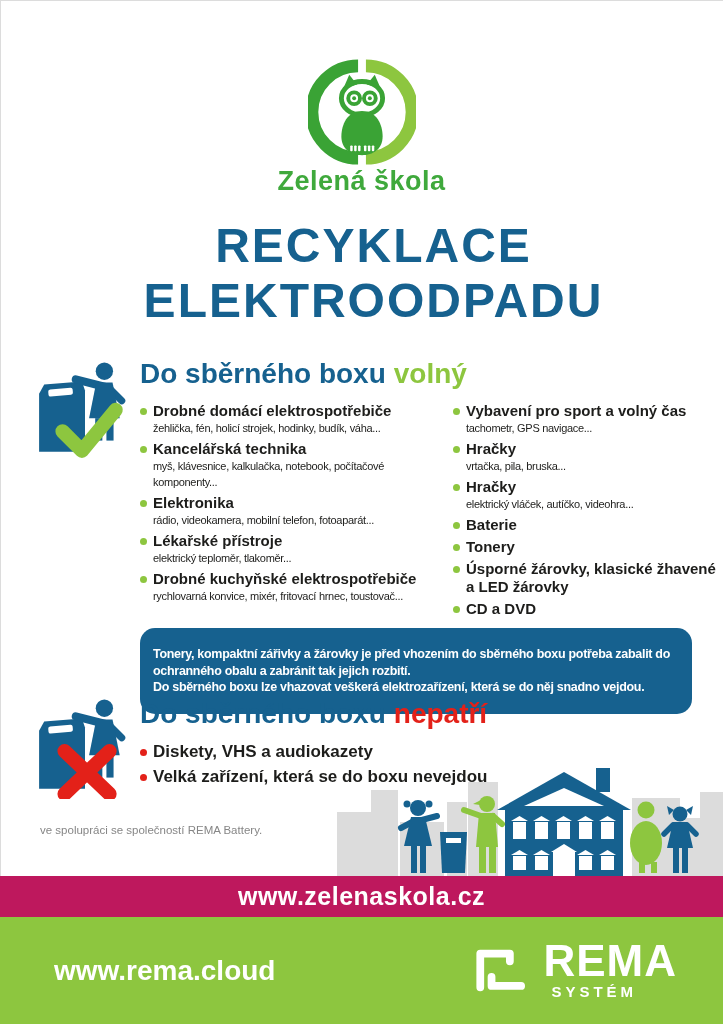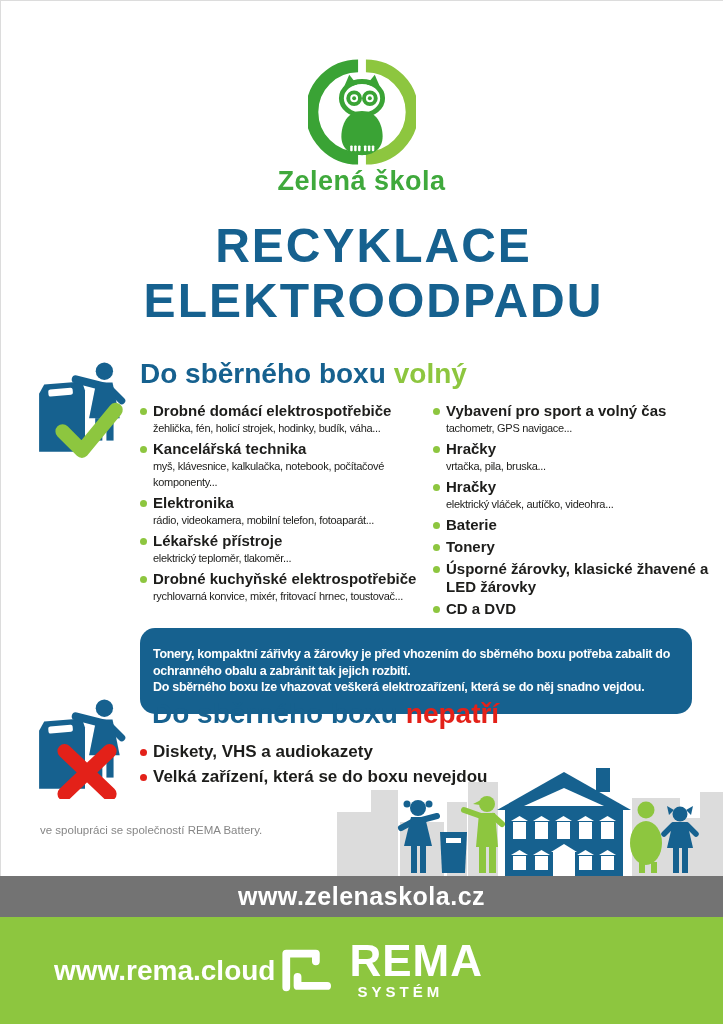--- a/index.html
+++ b/index.html
@@ -14,21 +14,21 @@
     font-size:27px;font-weight:bold;color:#3fa93c;letter-spacing:0.5px;}
   .title{position:absolute;top:218px;left:0;width:100%;text-align:center;
     font-size:48px;line-height:55px;font-weight:bold;color:#16618f;letter-spacing:2px;padding-left:12px;}
   
   .sec-head{position:absolute;left:140px;font-size:28px;font-weight:bold;color:#16618f;}
   .sec-head .hl{margin-left:8px;}
   .hl-green{color:#8dc63f;}
   .hl-red{color:#e32119;}
   .sec-icon{position:absolute;left:34px;width:102px;height:102px;}
   
-  .cols{position:absolute;left:140px;top:402px;width:576px;display:flex;}
+  .cols{position:absolute;left:140px;top:402px;width:576px;display:flex;gap:20px;}
   .col-left{width:293px;flex:0 0 293px;}
   .col-right{flex:1;}
   .item{display:flex;margin-bottom:4px;}
   .dot{flex:0 0 7px;width:7px;height:7px;border-radius:50%;background:#8dc63f;margin:6px 6px 0 0;}
   .dot.red{background:#e32119;}
   .item-text{flex:1;}
   .item-title{font-size:15px;font-weight:bold;line-height:18px;}
   .item-detail{font-size:11px;line-height:16px;letter-spacing:-0.3px;}
   
   .notice{position:absolute;left:140px;top:628px;width:552px;box-sizing:border-box;
@@ -36,25 +36,25 @@
     font-size:12.5px;font-weight:bold;line-height:16.5px;letter-spacing:-0.3px;}
   
   .red-list{position:absolute;left:140px;top:743px;width:520px;}
   .red-list .item{margin-bottom:7px;}
   .red-list .item-title{font-size:17px;}
   
   .footnote{position:absolute;left:40px;top:823px;font-size:11.5px;line-height:15px;color:#868686;}
   
   .skyline{position:absolute;left:0;top:764px;width:723px;height:112px;}
   
-  .bluebar{position:absolute;left:0;top:876px;width:723px;height:41px;background:#737373;
+  .bluebar{position:absolute;left:0;top:876px;width:723px;height:41px;background:#be185d;
     display:flex;align-items:center;justify-content:center;}
   .bluebar-url{color:#fff;font-size:25px;font-weight:bold;letter-spacing:0.5px;}
   .greenbar{position:absolute;left:0;top:917px;width:723px;height:107px;background:#8dc63f;
-    display:flex;align-items:center;justify-content:flex-start;
+    display:flex;align-items:center;justify-content:space-between;
     padding:0 46px 0 54px;box-sizing:border-box;}
   .rema-url{color:#fff;font-size:28px;font-weight:bold;}
   .rema-logo{display:flex;align-items:flex-start;}
   .rema-text{display:flex;flex-direction:column;margin-left:12px;}
   .rema-name{color:#fff;font-size:44px;font-weight:bold;line-height:40px;letter-spacing:1px;}
   .rema-sub{color:#fff;font-size:15px;font-weight:bold;letter-spacing:4px;margin:2px 0 0 8px;}
 </style>
 </head>
 <body>
 
@@ -214,21 +214,21 @@
     <path d="M5 33 L10 24 L47 21 L50 30 L50 90 L5 90 Z" fill="#16618f"></path>
     <rect x="14" y="28" width="24" height="7" rx="2" fill="#fff" transform="rotate(-5 26 31)"></rect>
     <circle cx="69" cy="11" r="8.5" fill="#16618f"></circle>
     <path d="M72 27 L41 19" stroke="#16618f" stroke-width="8" stroke-linecap="round" fill="none"></path>
     <path d="M74 28 L86 40" stroke="#16618f" stroke-width="7" stroke-linecap="round" fill="none"></path>
     <path d="M61 22 L77 22 L84 57 L54 57 Z" fill="#16618f"></path>
     <rect x="60" y="57" width="7" height="22" fill="#16618f"></rect>
     <rect x="71" y="57" width="7" height="22" fill="#16618f"></rect>
     <path d="M30 53 L74 95 M74 53 L30 95" stroke="#e32119" stroke-width="14" fill="none" stroke-linecap="round"></path>
   </svg>
-  <div class="sec-head" style="top:698px;margin-left:12px;">
+  <div class="sec-head" style="top:698px;">
     <span>Do sběrného boxu</span><span class="hl hl-red">nepatří</span>
   </div>
 
   <div class="red-list">
 
       <div class="item">
         <span class="dot red"></span>
         <span class="item-text">
           <div class="item-title">Diskety, VHS a audiokazety</div>
         </span>

